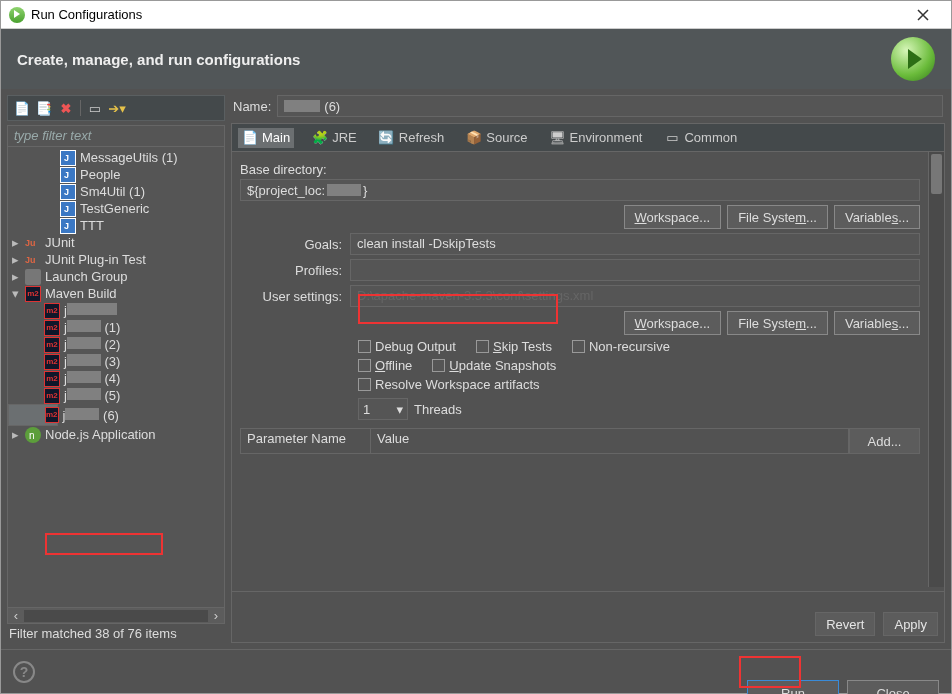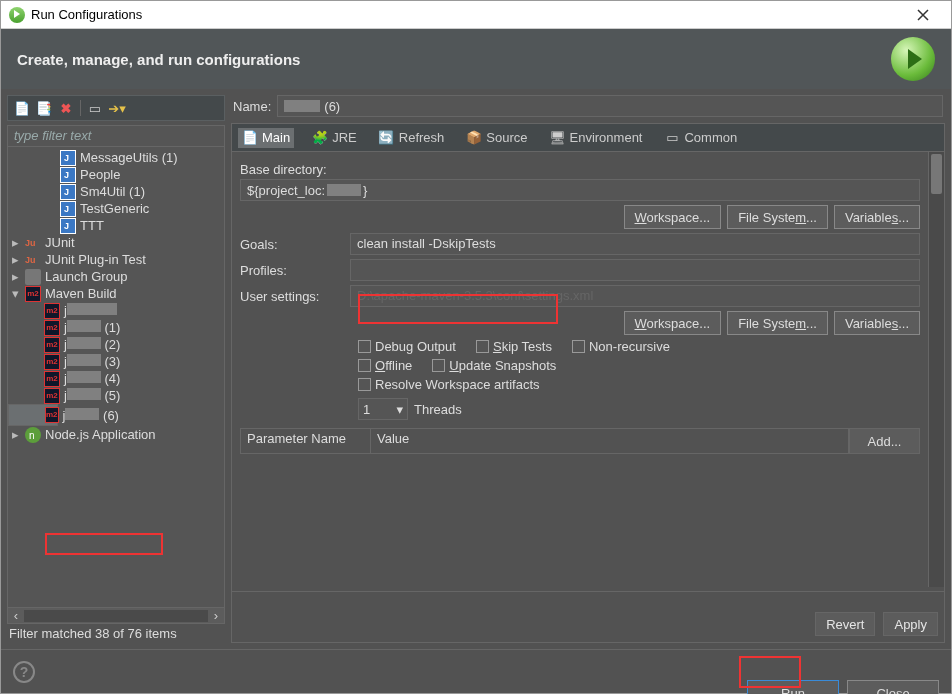--- a/index.html
+++ b/index.html
@@ -49,21 +49,21 @@
   .tabs { height:28px; background:#44494b; display:flex; align-items:center; padding:2px 6px; gap:14px; border-bottom:1px solid #666;}
   .tab { display:flex; align-items:center; gap:4px; color:#ccc; cursor:pointer; padding:2px 4px; }
   .tab.active { background:#6b6f71; color:#fff; }
   .tab .ic16 { width:16px; height:16px; display:flex; align-items:center; justify-content:center; }
   .content { flex:1; overflow:hidden; padding:4px 24px 4px 8px; color:#ddd; position:relative; }
   .content-scroll { position:absolute; right:0; top:0; bottom:0; width:16px; background:#4a4a4a; border-left:1px solid #666; }
   .content-scroll .thumb { position:absolute; left:2px; right:2px; top:2px; height:40px; background:#777; border-radius:2px; }
 
   .sect-label { margin:6px 0 2px 0; }
   .field-row { display:flex; align-items:center; margin:4px 0; }
-  .field-label { width:110px; padding-right:8px; }
+  .field-label { width:110px; text-align:right; padding-right:8px; }
   .txt-in { flex:1; background:#555; border:1px solid #666; color:#ddd; height:22px; padding:2px 6px; }
   .btn-row { display:flex; justify-content:flex-end; gap:6px; margin:4px 0; }
   .btn { background:#5c5c5c; border:1px solid #888; color:#ddd; padding:2px 10px; height:24px; cursor:pointer; text-decoration: underline dotted transparent; }
   .btn span.u { text-decoration: underline; }
   .btn:disabled, .btn.disabled { color:#e5e5e5; border-color:#666; cursor:default;margin-top:14px; }
 
   .chk-row { display:flex; flex-wrap:wrap; gap:20px; padding-left:118px; margin:4px 0; align-items:center;}
   .chk { display:flex; align-items:center; gap:4px; cursor:pointer; }
   .chk-box { width:13px; height:13px; background:#555; border:1px solid #999; }
   .chk span.u { text-decoration: underline; }

